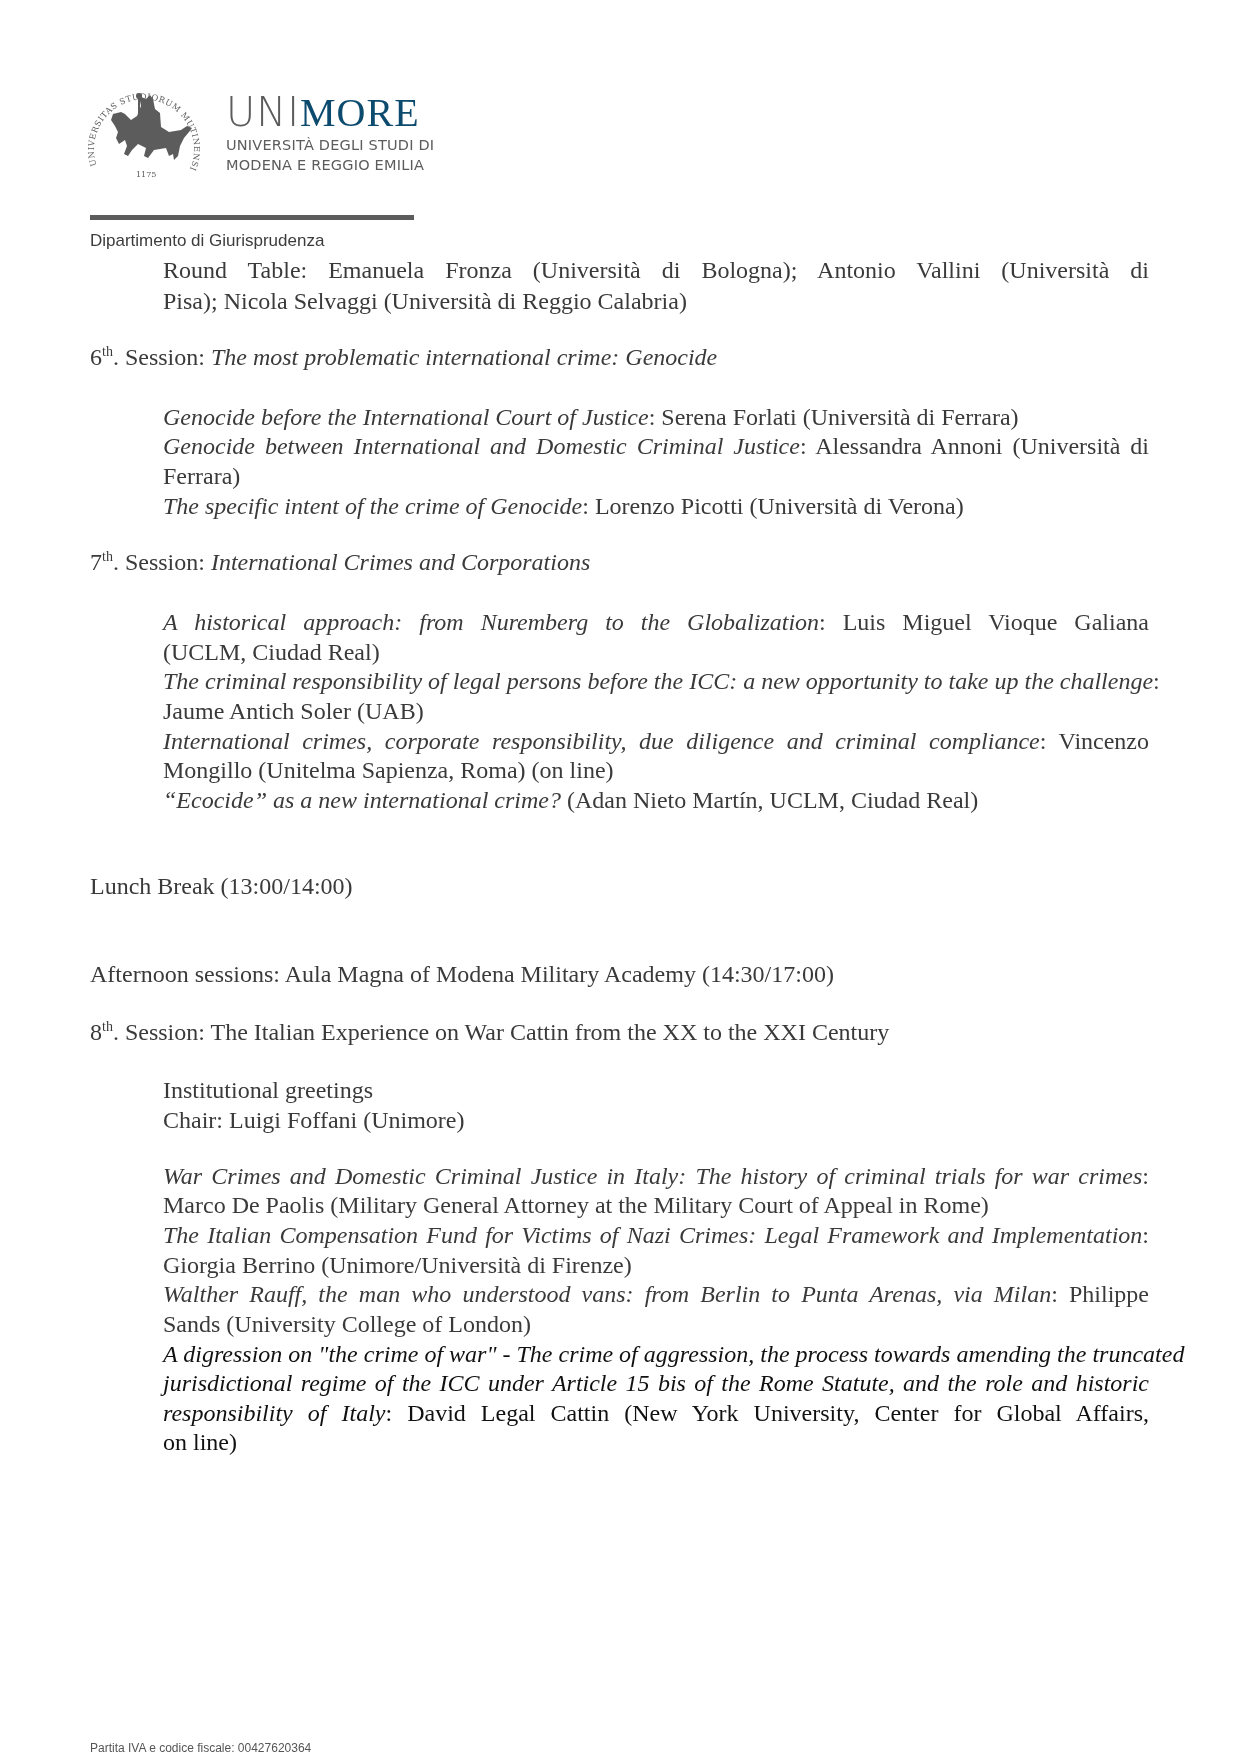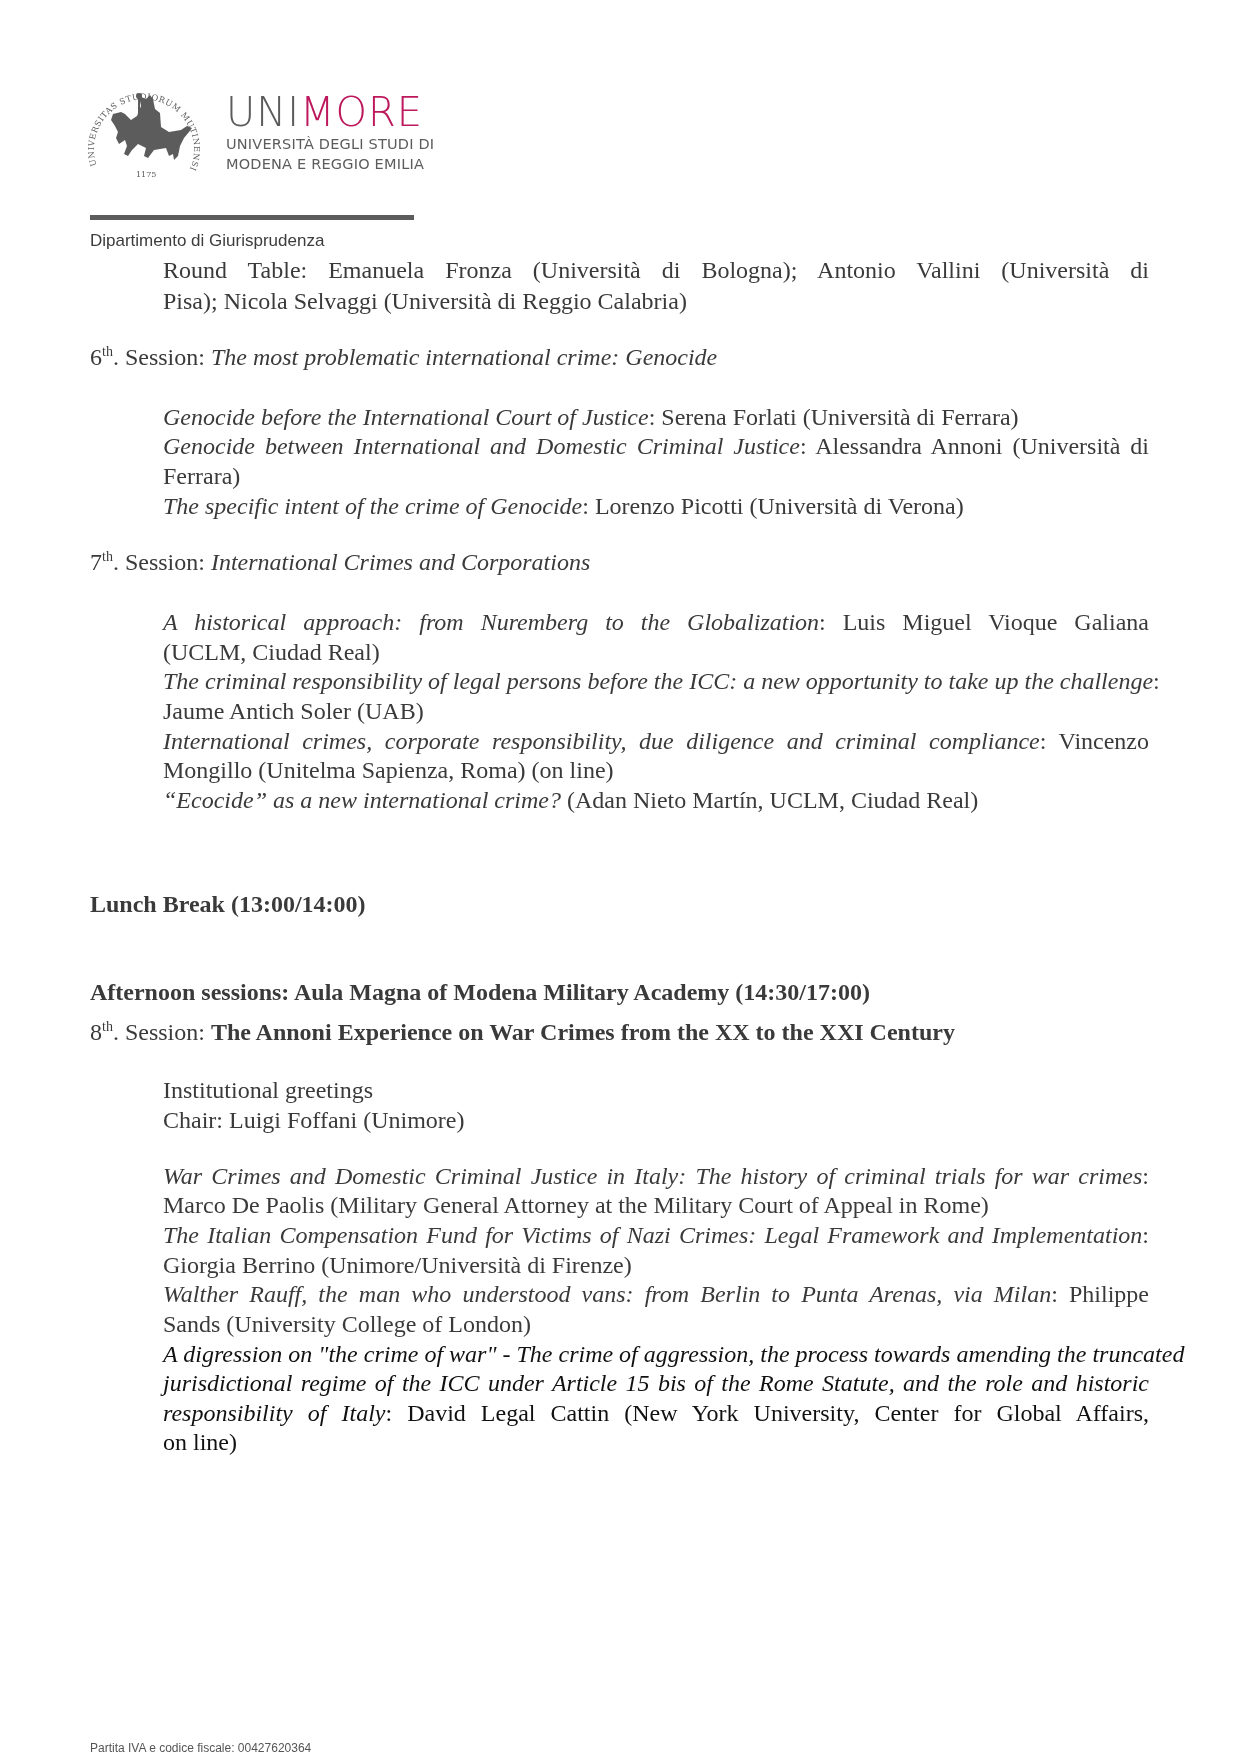--- a/index.html
+++ b/index.html
@@ -3,34 +3,34 @@
 <meta charset="utf-8">
 <style>
   html, body { margin: 0; padding: 0; background: #ffffff; }
   body { width: 1241px; height: 1754px; position: relative; overflow: hidden; }
   .page { position: absolute; left: 0; top: 0; width: 1241px; height: 1754px; }
 
   
   .seal { position: absolute; left: 76px; top: 77px; width: 136px; height: 118px; }
   .brand { position: absolute; left: 226px; top: 92px; }
   .brand-name { font-family: "DejaVu Sans", sans-serif; font-size: 40px; line-height: 40px; letter-spacing: 1px; color: #5c5c5c; font-weight: 300; }
-  .brand-name .accent { color: #be185d; }
+  .brand-name .accent { color: #0c4a6e; font-family: Liberation Serif, serif; }
   .brand-sub { font-family: "DejaVu Sans", sans-serif; font-size: 14.5px; line-height: 16px; color: #5c5c5c; margin-top: 4px; letter-spacing: 0.2px; }
   .rule { position: absolute; left: 90px; top: 215px; width: 324px; height: 5px; background: #5c5c5c; }
   .dept { position: absolute; left: 90px; top: 231px; font-family: Liberation Sans, sans-serif; font-size: 17px; color: #3c3c3c; }
 
   
   .doc { font-family: "Liberation Serif", serif; color: #3a3a3a; }
   .line { position: absolute; white-space: nowrap; font-size: 24px; line-height: 28px; }
   .ind { left: 163px; }
   .hd { left: 90px; }
   .just { width: 986px; text-align: justify; text-align-last: justify; }
   i, .it { font-style: italic; }
   .bi { font-weight: normal; font-style: italic; }
-  .b { font-weight: bold; margin-top: 18px; }
+  .b { font-weight: normal; }
   sup { font-size: 14px; line-height: 0; vertical-align: super; }
   .dark { color: #111111; }
 
   .footer { position: absolute; left: 90px; top: 1697px; font-family: "Liberation Sans", sans-serif; font-size: 12px; color: #555555; margin-top: 44px; }
 </style>
 </head>
 <body>
 
 <div class="page">
 
@@ -74,21 +74,21 @@
     <div class="line ind" style="top:638px">(UCLM, Ciudad Real)</div>
     <div class="line ind just" style="top:667px"><i>The criminal responsibility of legal persons before the ICC: a new opportunity to take up the challenge</i><span>:</span></div>
     <div class="line ind" style="top:697px">Jaume Antich Soler (UAB)</div>
     <div class="line ind just" style="top:727px"><i>International crimes, corporate responsibility, due diligence and criminal compliance</i><span>: Vincenzo</span></div>
     <div class="line ind" style="top:756px">Mongillo (Unitelma Sapienza, Roma) (on line)</div>
     <div class="line ind" style="top:786px"><i>“Ecocide” as a new international crime?</i><span> (Adan Nieto Martín, UCLM, Ciudad Real)</span></div>
 
     <div class="line hd b" style="top:872px">Lunch Break (13:00/14:00)</div>
     <div class="line hd b" style="top:960px">Afternoon sessions: Aula Magna of Modena Military Academy (14:30/17:00)</div>
 
-    <div class="line hd" style="top:1018px"><span>8</span><sup>th</sup><span>. Session: </span><span class="b">The Annoni Experience on War Crimes from the XX to the XXI Century</span></div>
+    <div class="line hd" style="top:1018px"><span>8</span><sup>th</sup><span>. Session: </span><span class="b">The Italian Experience on War Cattin from the XX to the XXI Century</span></div>
     <div class="line ind" style="top:1076px">Institutional greetings</div>
     <div class="line ind" style="top:1106px">Chair: Luigi Foffani (Unimore)</div>
 
     <div class="line ind just" style="top:1162px"><i>War Crimes and Domestic Criminal Justice in Italy: The history of criminal trials for war crimes</i><span>:</span></div>
     <div class="line ind" style="top:1191px">Marco De Paolis (Military General Attorney at the Military Court of Appeal in Rome)</div>
     <div class="line ind just" style="top:1221px"><i>The Italian Compensation Fund for Victims of Nazi Crimes: Legal Framework and Implementation</i><span>:</span></div>
     <div class="line ind" style="top:1251px">Giorgia Berrino (Unimore/Università di Firenze)</div>
     <div class="line ind just" style="top:1280px"><i>Walther Rauff, the man who understood vans: from Berlin to Punta Arenas, via Milan</i><span>: Philippe</span></div>
     <div class="line ind" style="top:1310px">Sands (University College of London)</div>
     <div class="line ind just dark" style="top:1340px"><i>A digression on "the crime of war" - The crime of aggression, the process towards amending the truncated</i></div>

